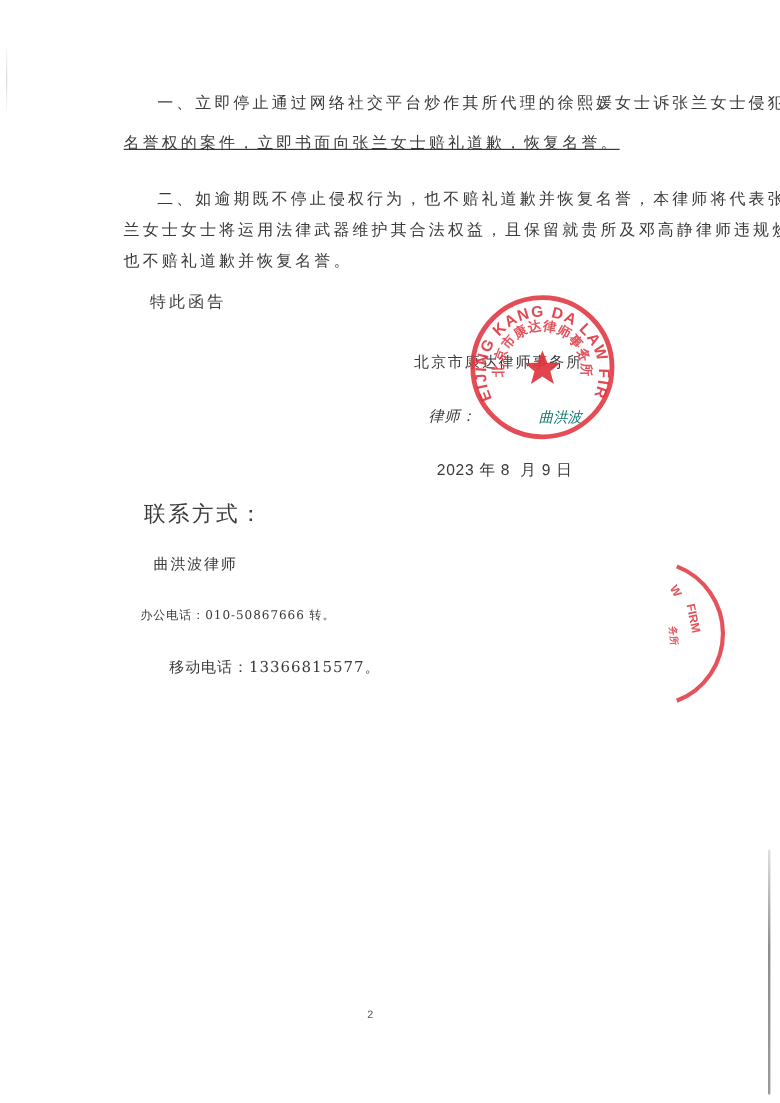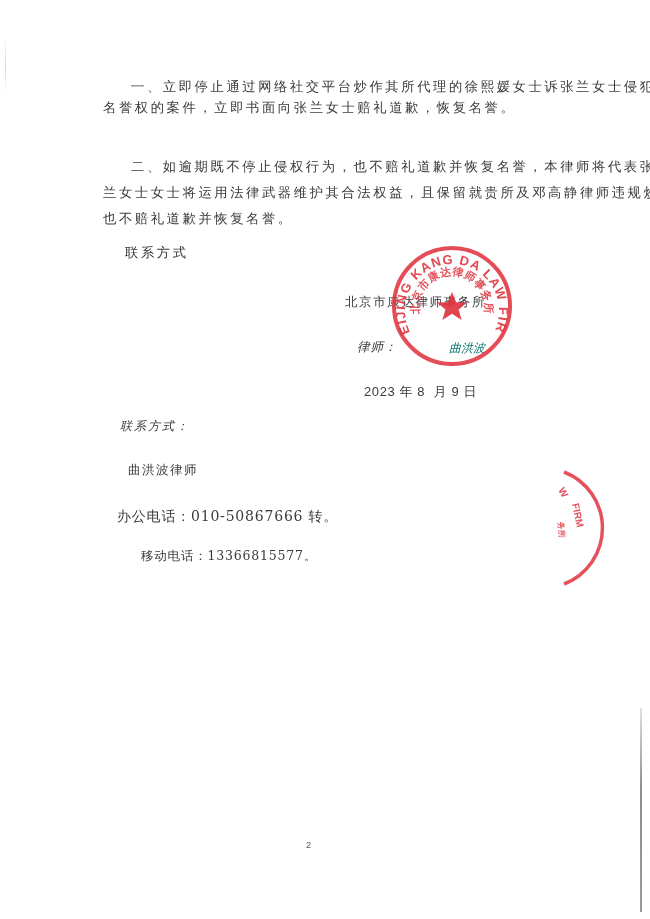--- a/index.html
+++ b/index.html
@@ -62,36 +62,36 @@
     }
   </style>
 </head>
 <body>
 
 <div class="page">
 
   <div class="scan-edge-left"></div>
 
   <div class="line" style="left:131px; top:80px;">一、立即停止通过网络社交平台炒作其所代理的徐熙媛女士诉张兰女士侵犯</div>
-  <div class="line" style="left:103px; top:101px;">名誉权的案件，立即书面向张兰女士赔礼道歉，恢复名誉。</div>
+  <div class="line" style="left:103px; top:113px;text-decoration:underline;">名誉权的案件，立即书面向张兰女士赔礼道歉，恢复名誉。</div>
 
   <div class="line" style="left:131px; top:160px;">二、如逾期既不停止侵权行为，也不赔礼道歉并恢复名誉，本律师将代表张</div>
   <div class="line" style="left:103px; top:186px;">兰女士女士将运用法律武器维护其合法权益，且保留就贵所及邓高静律师违规炒</div>
   <div class="line" style="left:103px; top:212px;">也不赔礼道歉并恢复名誉。</div>
 
-  <div class="line" style="left:125px; top:246px;">联系方式</div>
+  <div class="line" style="left:125px; top:246px;">特此函告</div>
 
   <div class="line" style="left:345px; top:296px; font-size:12.5px; letter-spacing:1.6px;">北京市康达律师事务所</div>
   <div class="line" style="left:357px; top:341px; font-size:12.5px; letter-spacing:1px;font-style:italic;">律师：</div>
   <div class="signature">曲洪波</div>
   <div class="line sans" style="left:364px; top:385px; font-size:13px; white-space:pre;">2023 年 8  月 9 日</div>
 
-  <div class="line" style="left:120px; top:420px; font-size:12px; letter-spacing:2px;font-style:italic;">联系方式：</div>
+  <div class="line" style="left:120px; top:420px; font-size:18px; letter-spacing:2px;">联系方式：</div>
   <div class="line" style="left:120px; top:464px; font-size:12.5px; letter-spacing:1.5px;margin-left:8px;">曲洪波律师</div>
-  <div class="line" style="left:117px; top:509px; font-size:14px; letter-spacing:0.8px;">办公电话：010-50867666 转。</div>
+  <div class="line" style="left:117px; top:509px; font-size:10px; letter-spacing:0.8px;">办公电话：010-50867666 转。</div>
   <div class="line" style="left:117px; top:550px; font-size:12.5px; letter-spacing:0.8px;margin-left:24px;">移动电话：13366815577。</div>
 
   <svg class="stamp" viewBox="0 0 124 124">
     <defs>
       <path id="outerArc" d="M 20 88 A 47 47 0 1 1 104 88"></path>
       <path id="innerArc" d="M 32 78 A 33 33 0 1 1 92 78"></path>
     </defs>
     <circle cx="62" cy="62" r="58" fill="none" stroke="#e0343f" stroke-width="4" opacity="0.88"></circle>
     <text font-family="Liberation Sans, sans-serif" font-size="13" font-weight="bold" fill="#e0343f" opacity="0.9" letter-spacing="1.2">
       <textPath href="#outerArc" startOffset="50%" text-anchor="middle">BEIJING KANG DA LAW FIRM</textPath>

